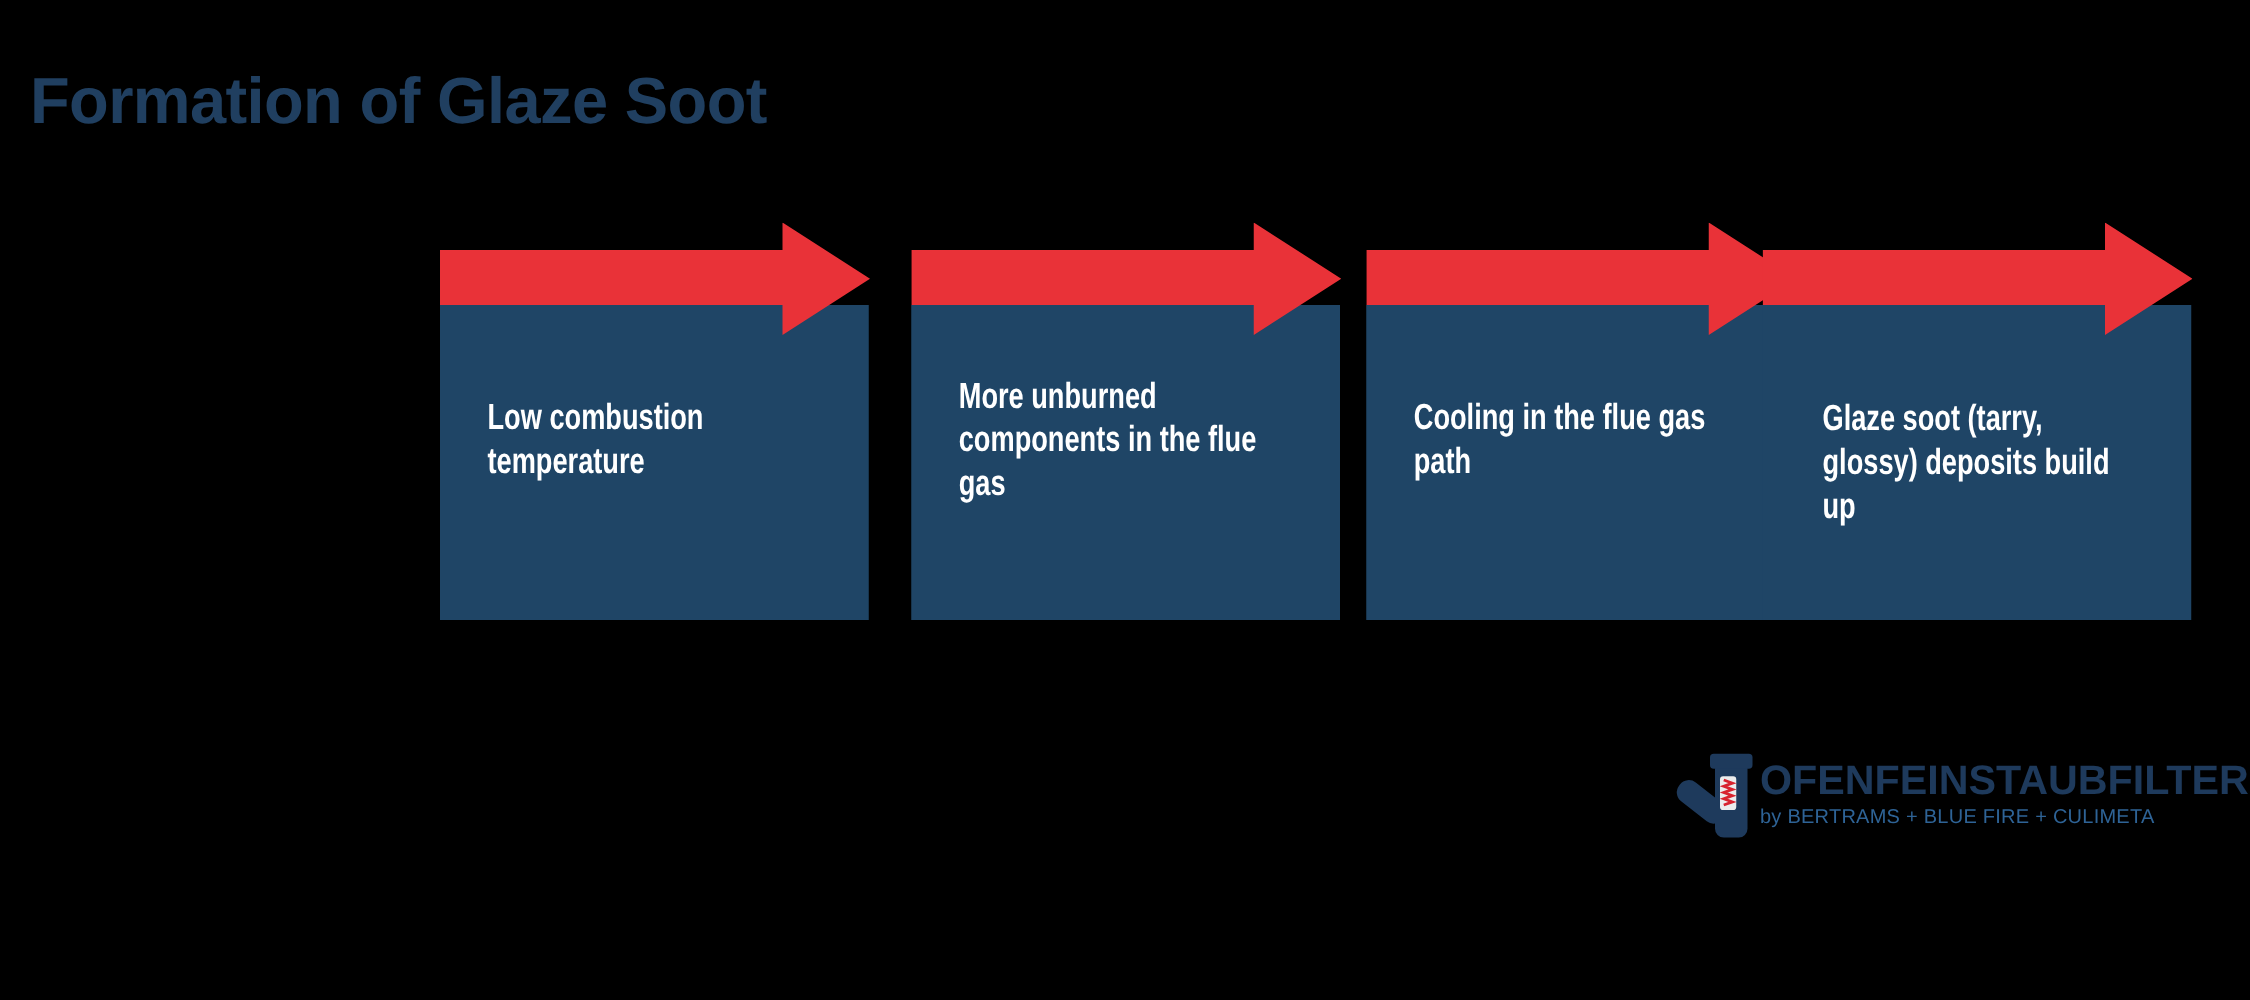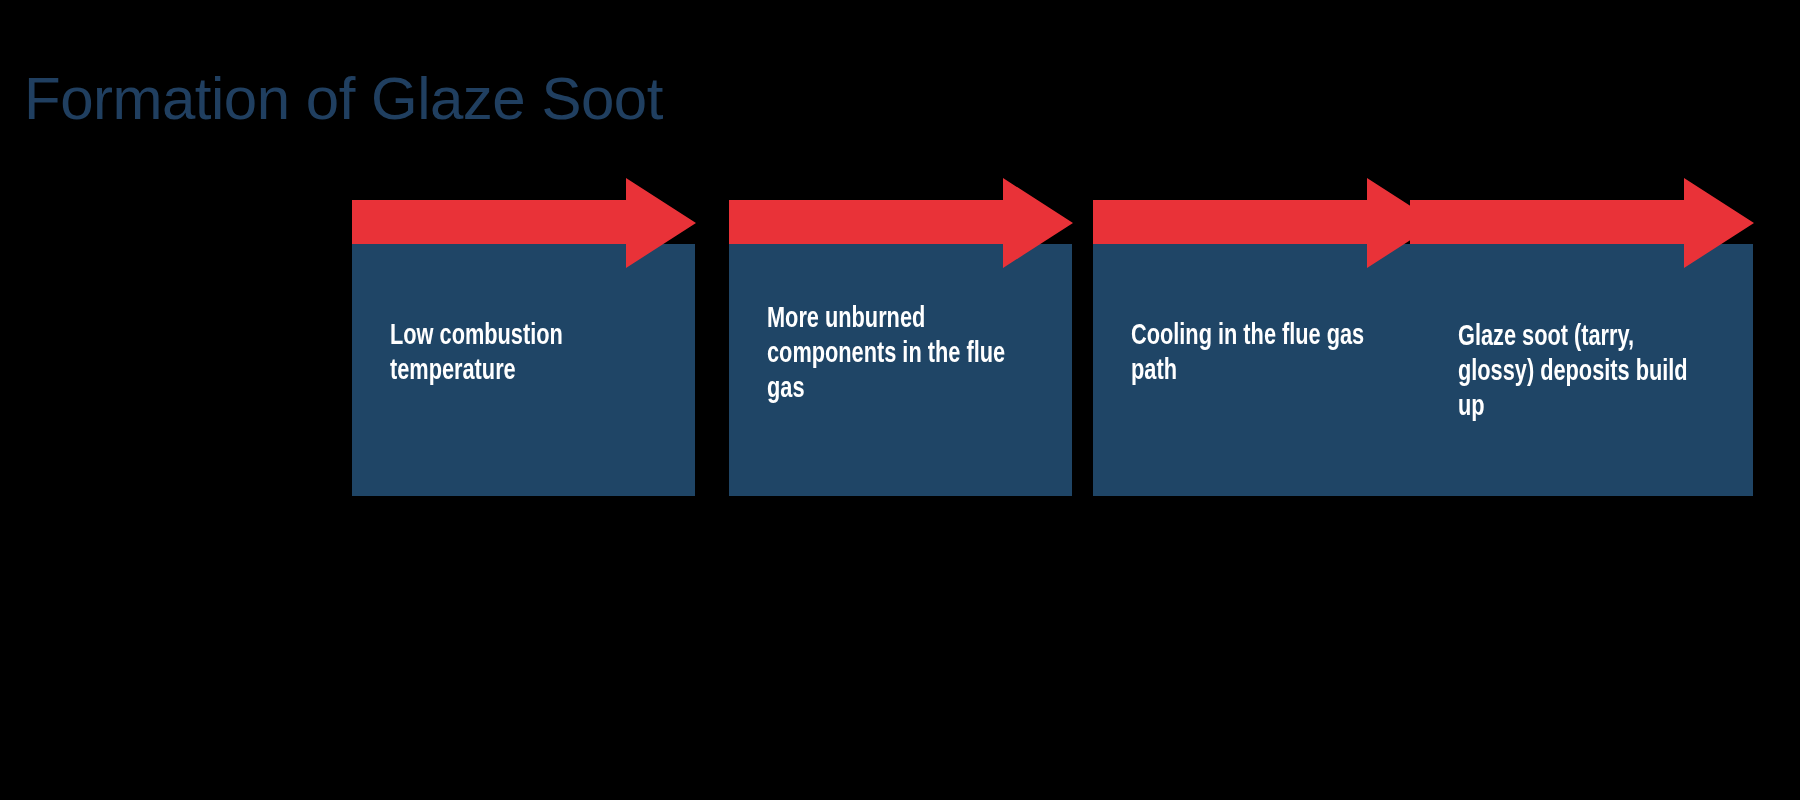--- a/index.html
+++ b/index.html
@@ -14,22 +14,22 @@
   *{margin:0;padding:0;box-sizing:border-box;}
   html,body{background:var(--background);}
   .canvas{
     position:relative;
     width:1800px;height:800px;
     background:var(--background);
     overflow:hidden;
     font-family:"Liberation Sans","DejaVu Sans",sans-serif;
   }
   .title{
-    position:absolute;left:24px;top:63px;
-    font-size:60px;line-height:72px;font-weight:normal;
+    position:absolute;left:24px;top:45px;
+    font-size:52px;line-height:72px;font-weight:bold;
     letter-spacing:-0.5px;
     color:var(--title-navy);
     white-space:nowrap;
   }
   .step{
     position:absolute;top:244px;
     width:343px;height:252px;
     background:var(--box-blue);
   }
   .step.s1{left:0px;}
@@ -97,14 +97,25 @@
 gas</div>
   </div>
 
   <div class="step s5">
     <div class="arrow"></div>
     <div class="step-text">Glaze soot (tarry,
 glossy) deposits build
 up</div>
   </div>
 
+  <div class="logo">
+    <svg class="logo-icon" viewBox="0 0 90 100" xmlns="http://www.w3.org/2000/svg">
+      <rect x="4" y="42" width="44" height="19" rx="9" transform="rotate(38 26 51.5)" fill="#1E3A5C"></rect>
+      <rect x="37" y="18" width="26" height="62" rx="7" fill="#1E3A5C"></rect>
+      <rect x="33" y="13" width="34" height="12" rx="3" fill="#1E3A5C"></rect>
+      <rect x="41" y="31" width="13" height="27" rx="2.5" fill="#ECECEC"></rect>
+      <polyline points="44,34 51,36.5 44,39 51,41.5 44,44 51,46.5 44,49 51,51.5 44,54" fill="none" stroke="#D8232F" stroke-width="2.2"></polyline>
+    </svg>
+    <div class="brand">OFENFEINSTAUBFILTER</div>
+    <div class="tagline">by BERTRAMS + BLUE FIRE + CULIMETA</div>
+  </div>
 
 </div>
 
 </body></html>

